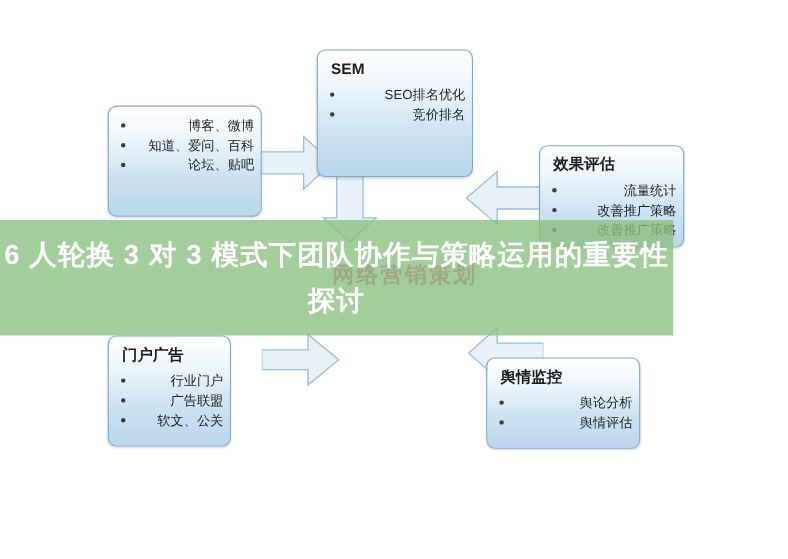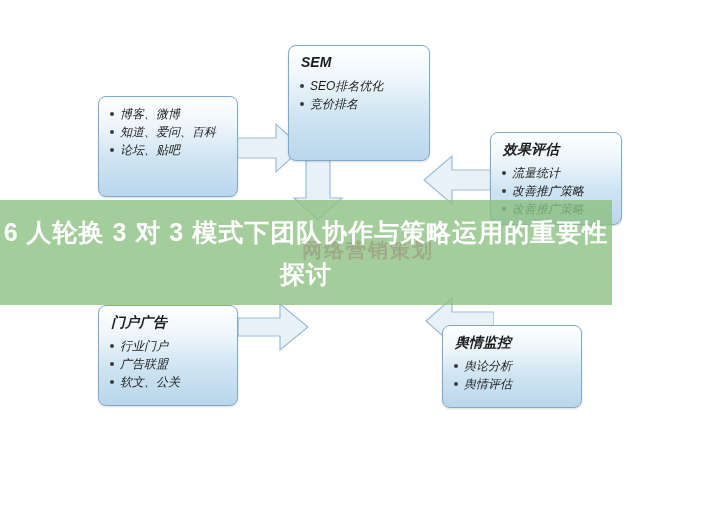--- a/index.html
+++ b/index.html
@@ -43,34 +43,34 @@
   
   .node {
     position: absolute;
     z-index: 4;
     border: 1px solid #7fa8c9;
     border-radius: 8px;
     background: linear-gradient(to bottom, #ffffff 0%, #eef6fb 28%, #cfe4f2 62%, #b9d6ec 100%);
     box-sizing: border-box;
     padding: 8px 6px 9px 10px;
     box-shadow: 0 1px 2px rgba(0,0,0,0.14);
-    font-style: italic;
   }
   .node .title {
     font-size: 14px;
     font-weight: bold;
     color: #1c1c1c;
     margin: 0 0 6px 2px;
     line-height: 17px;
     white-space: nowrap;
   }
   .node ul {
     list-style: none;
     margin: 0;
     padding: 0;
+    text-align: right;
   }
   .node li {
     position: relative;
     font-size: 12px;
     color: #1c1c1c;
     line-height: 18px;
     padding-left: 11px;
     white-space: nowrap;
   }
   .node li::before {
@@ -81,21 +81,21 @@
     width: 4px;
     height: 4px;
     border-radius: 50%;
     background: #3b3b3b;
   }
 
   
   #node-sem      { left: 288px; top: 45px;  width: 142px; height: 116px; }
   #node-word     { left: 98px;  top: 96px;  width: 140px; height: 101px; }
   #node-effect   { left: 490px; top: 132px; width: 132px; height: 93px;  }
-  #node-portal   { left: 98px;  top: 305px; width: 140px; height: 101px; }
+  #node-portal   { left: 98px;  top: 305px; width: 112px; height: 101px; }
   #node-monitor  { left: 442px; top: 325px; width: 140px; height: 83px;  }
 
   
   .caption-band {
     position: absolute;
     left: 0;
     top: 200px;
     width: 612px;
     height: 105px;
     background: rgba(140, 193, 130, 0.80);

